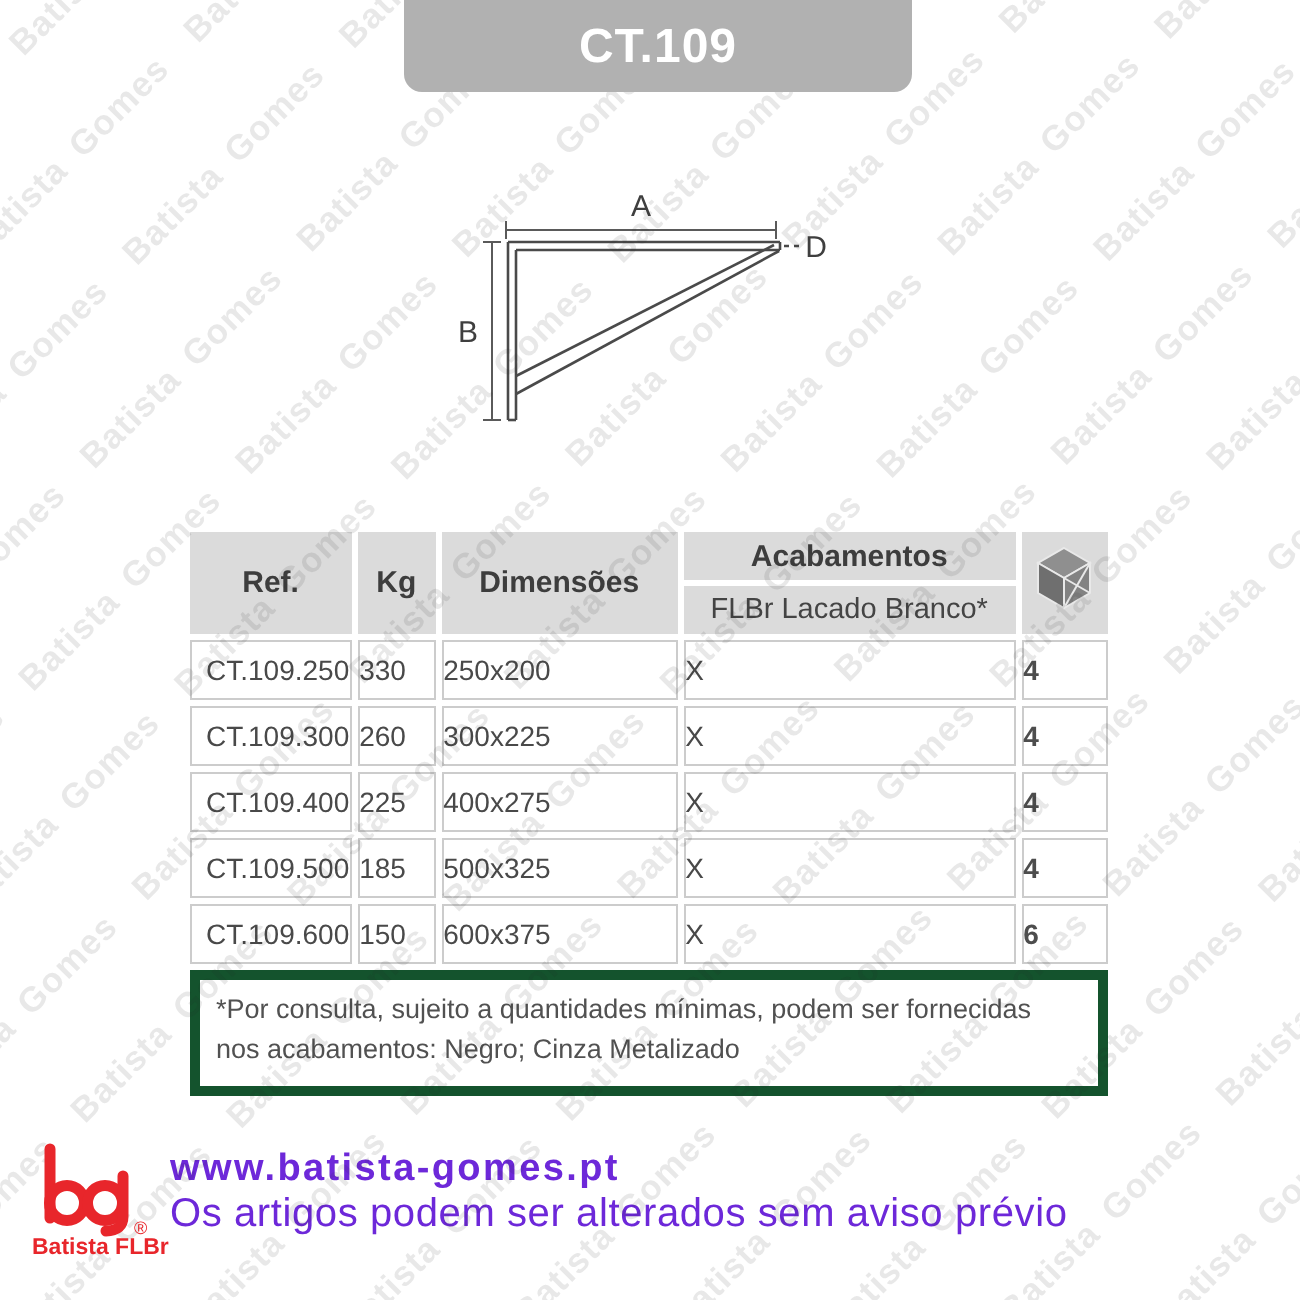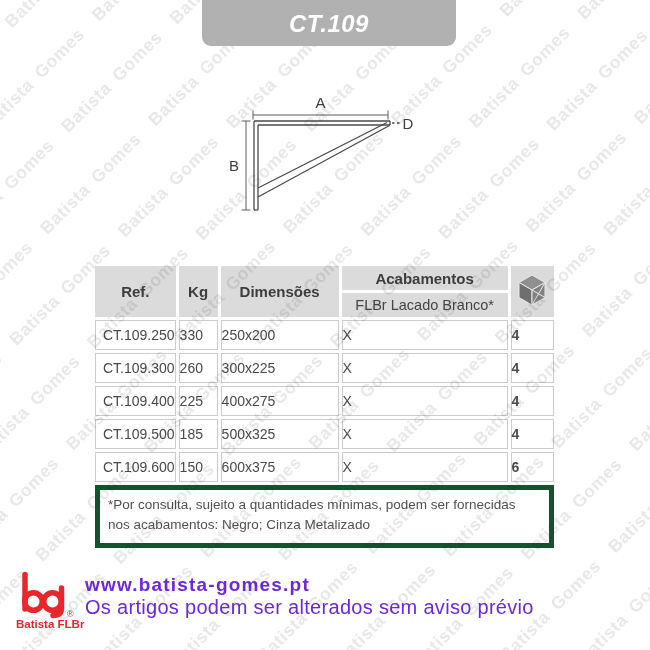--- a/index.html
+++ b/index.html
@@ -51,21 +51,20 @@
     border-radius: 0 0 9px 9px;
     text-align: center;
     line-height: 47px;
     z-index: 6;
   }
   .title-band span {
     color: #ffffff;
     font-size: 24px;
     font-weight: bold;
     letter-spacing: 0.5px;
-    font-style: italic;
   }
 
   
   .drawing {
     position: absolute;
     left: 225px;
     top: 90px;
     width: 200px;
     height: 128px;
     z-index: 1;

